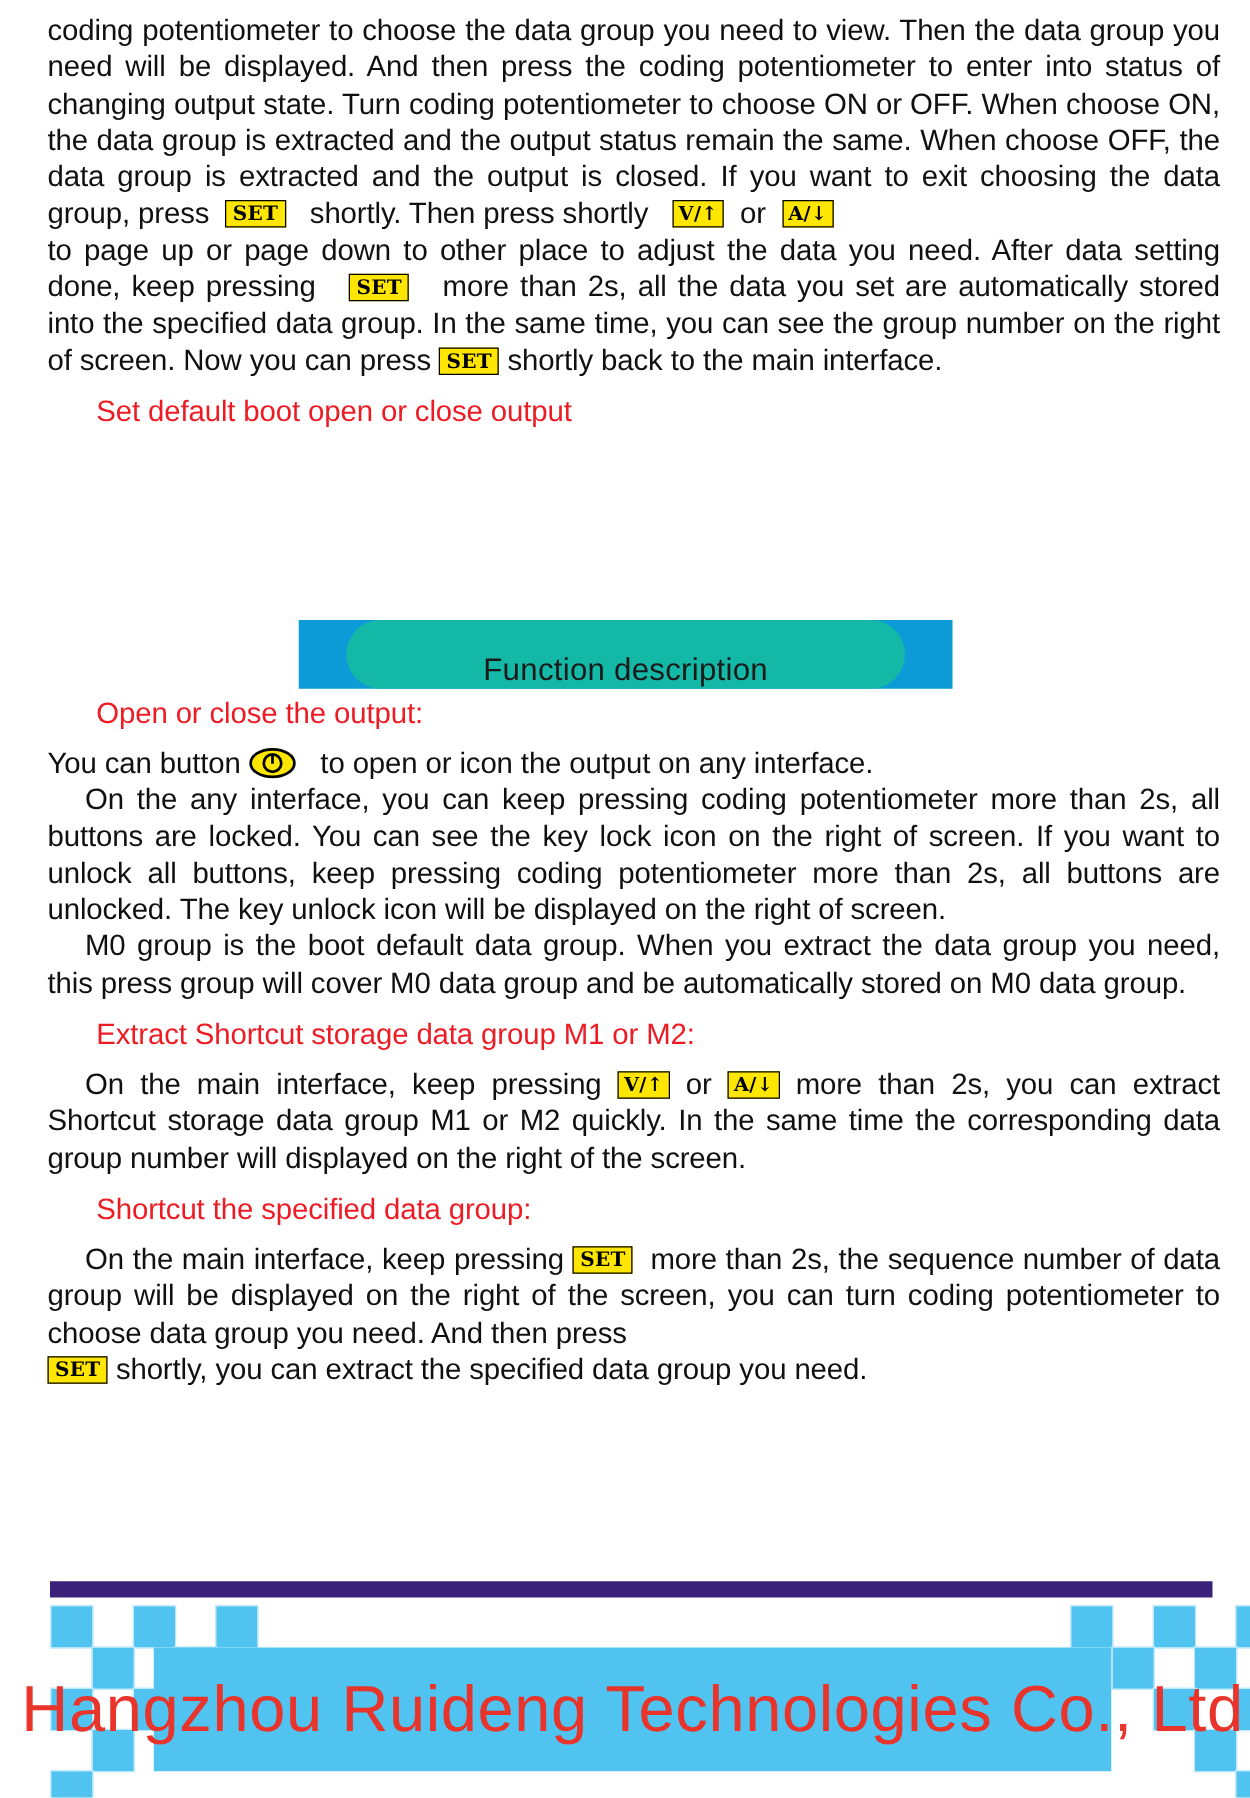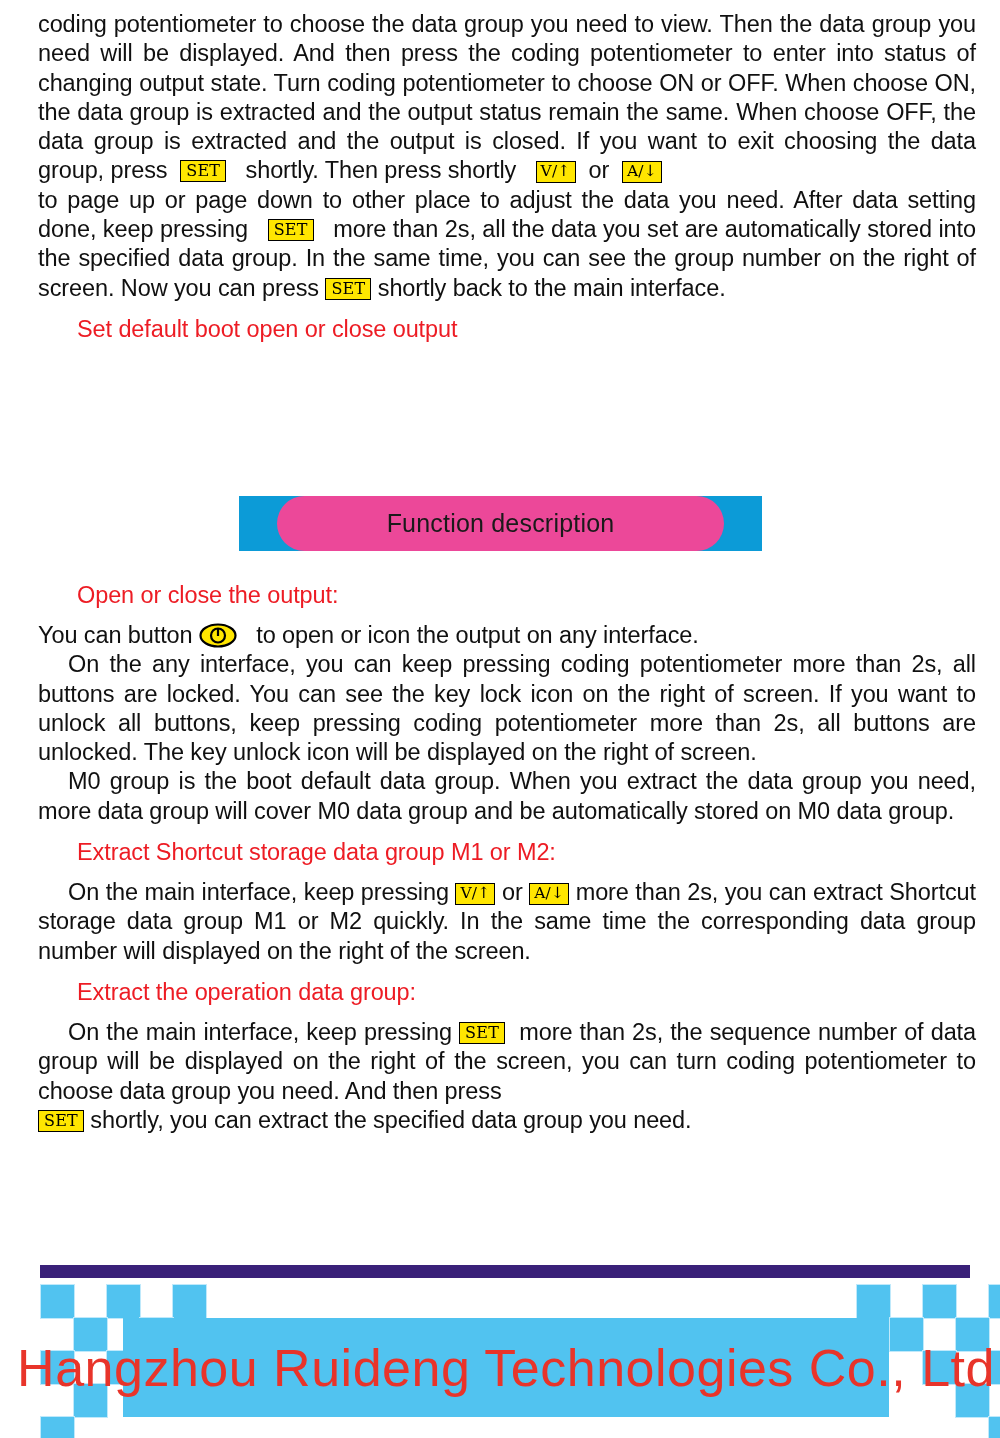--- a/index.html
+++ b/index.html
@@ -49,21 +49,21 @@
     letter-spacing: -0.1px;
   }
 
   
   .key {
     display: inline-block;
     background: #ffe600;
     border: 1.6px solid #000000;
     color: #000000;
     font-family: "DejaVu Serif", serif;
-    font-weight: normal;
+    font-weight: bold;
     font-size: 16px;
     line-height: 17px;
     padding: 1px 5px 2px 5px;
     vertical-align: 2px;
     letter-spacing: 0.2px;
     white-space: nowrap;
   }
   .key.arrow { font-size: 15.5px; padding: 1px 4px 2px 4px; }
 
   .powerkey {
@@ -85,24 +85,24 @@
     position: absolute;
     inset: 0;
     background: #0c9bd7;
   }
   .banner-pill {
     position: absolute;
     left: 38px;
     top: 0px;
     width: 447px;
     height: 55px;
-    background: #ec4899;
+    background: #14b8a6;
     border-radius: 28px / 28px;
     display: flex;
-    align-items: center;
+    align-items: flex-end;
     justify-content: center;
   }
   .banner-pill span {
     font-size: 25px;
     color: #1a1a1a;
     letter-spacing: 0.2px;
   }
 
   
   .footer {
@@ -170,41 +170,41 @@
 
 </div>
 
 <div class="banner-wrap">
   <div class="banner-blue"></div>
   <div class="banner-pill">
     <span>Function description</span>
   </div>
 </div>
 
-<div class="content" style="top:569px;">
+<div class="content" style="top:544px;">
 
   <h3 class="redhead">Open or close the output:</h3>
   <p class="para"><span>You can button</span>
     <span class="powerkey">
       <svg viewBox="0 0 38 25" width="38" height="25" aria-hidden="true">
         <ellipse cx="19" cy="12.5" rx="17.5" ry="11" fill="#ffe600" stroke="#000000" stroke-width="2.2"></ellipse>
         <circle cx="19" cy="12.5" r="7" fill="none" stroke="#000000" stroke-width="2.2"></circle>
         <line x1="19" y1="5.5" x2="19" y2="13" stroke="#000000" stroke-width="2.2"></line>
       </svg>
     </span>
     &nbsp; <span>to open or icon the output on any interface.</span></p>
 
   <p class="para justify"><span class="indent"></span><span>On the any interface, you can keep pressing coding potentiometer more than 2s, all buttons are locked. You can see the key lock icon on the right of screen. If you want to unlock all buttons, keep pressing coding potentiometer more than 2s, all buttons are unlocked. The key unlock icon will be displayed on the right of screen.</span></p>
 
-  <p class="para justify"><span class="indent"></span><span>M0 group is the boot default data group. When you extract the data group you need, more data group will cover M0 data group and be automatically stored on M0 data group.</span></p>
+  <p class="para justify"><span class="indent"></span><span>M0 group is the boot default data group. When you extract the data group you need, this press group will cover M0 data group and be automatically stored on M0 data group.</span></p>
 
   <h3 class="redhead">Extract Shortcut storage data group M1 or M2:</h3>
   <p class="para justify"><span class="indent"></span><span>On the main interface, keep pressing</span> <span class="key arrow">V/↑</span> <span>or</span> <span class="key arrow">A/↓</span> <span>more than 2s, you can extract Shortcut storage data group M1 or M2 quickly. In the same time the corresponding data group number will displayed on the right of the screen.</span></p>
 
-  <h3 class="redhead">Extract the operation data group:</h3>
+  <h3 class="redhead">Shortcut the specified data group:</h3>
   <p class="para justify"><span class="indent"></span><span>On the main interface, keep pressing</span> <span class="key">SET</span>&nbsp; <span>more than 2s, the sequence number of data group will be displayed on the right of the screen, you can turn coding potentiometer to choose data group you need. And then press</span><br><span class="key">SET</span> <span>shortly, you can extract the specified data group you need.</span></p>
 
 </div>
 
 <div class="footer">
   <div class="footer-purple"></div>
 
   <div class="checker left">
     <div class="chk" style="left:0px;  top:0px;"></div>
     <div class="chk" style="left:66px; top:0px;"></div>

